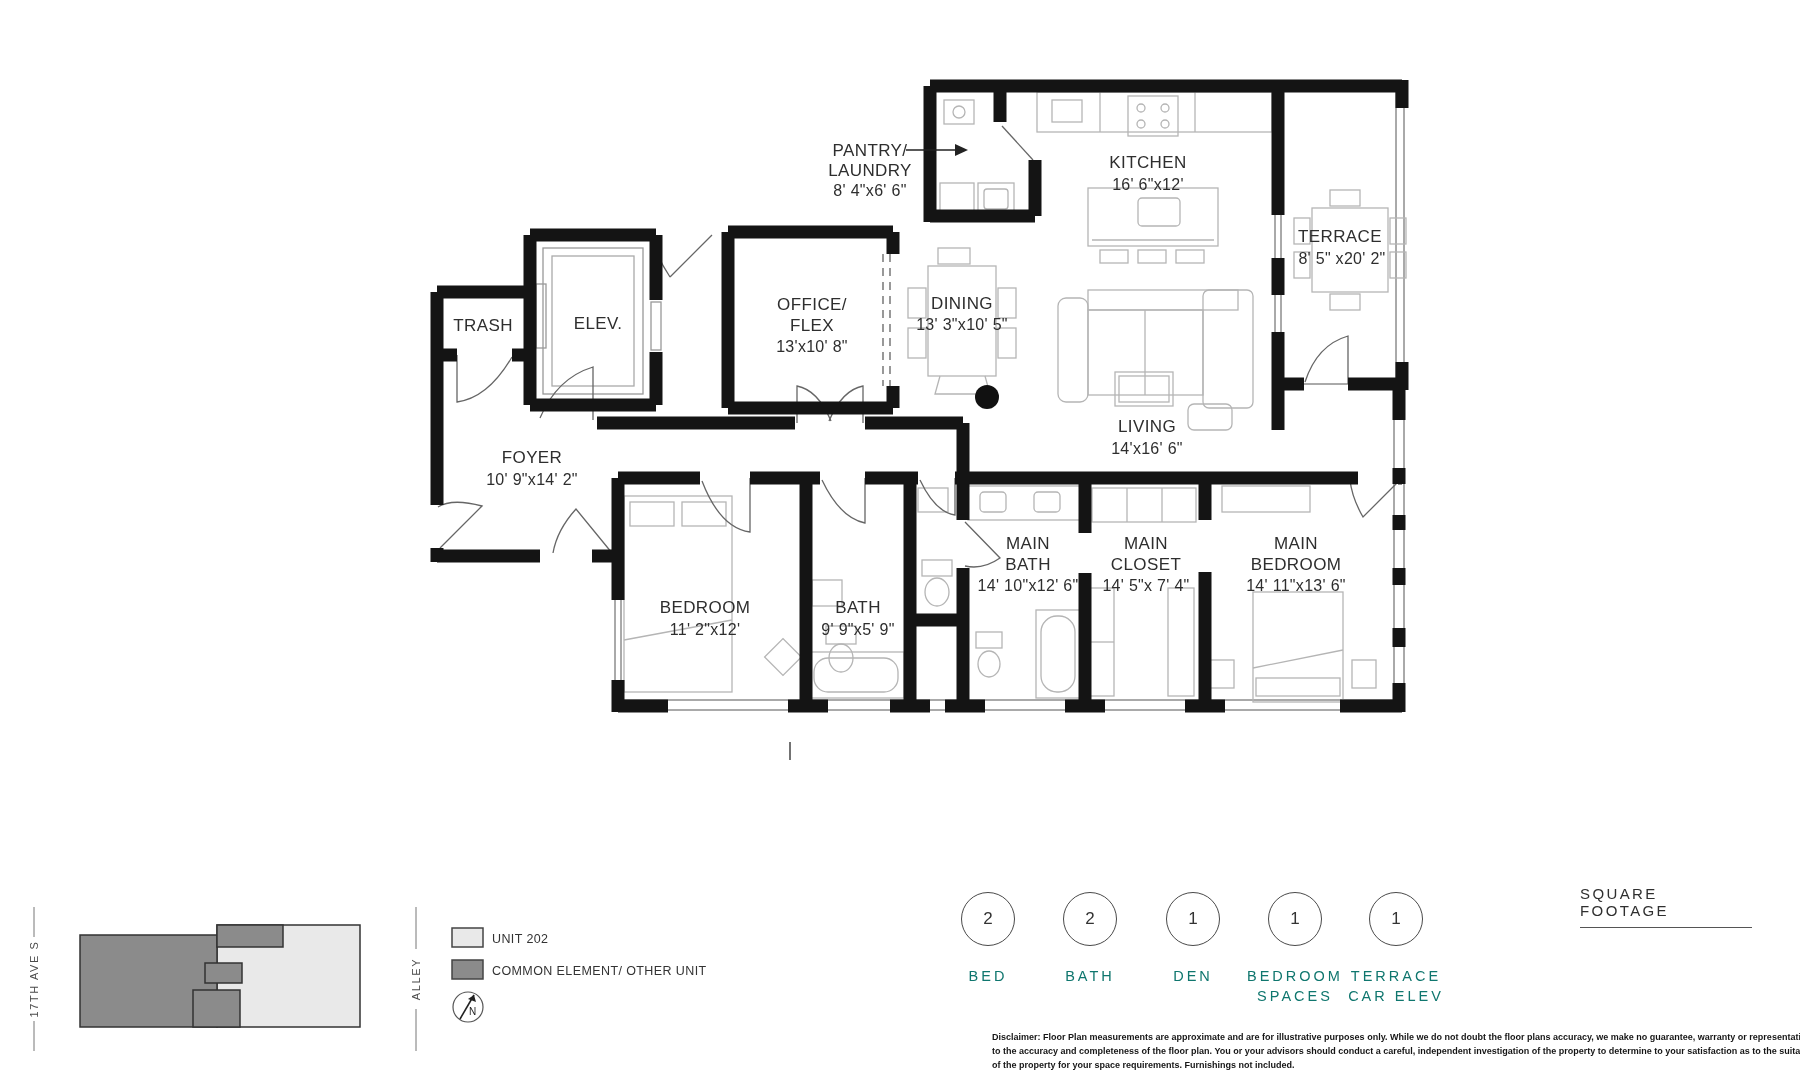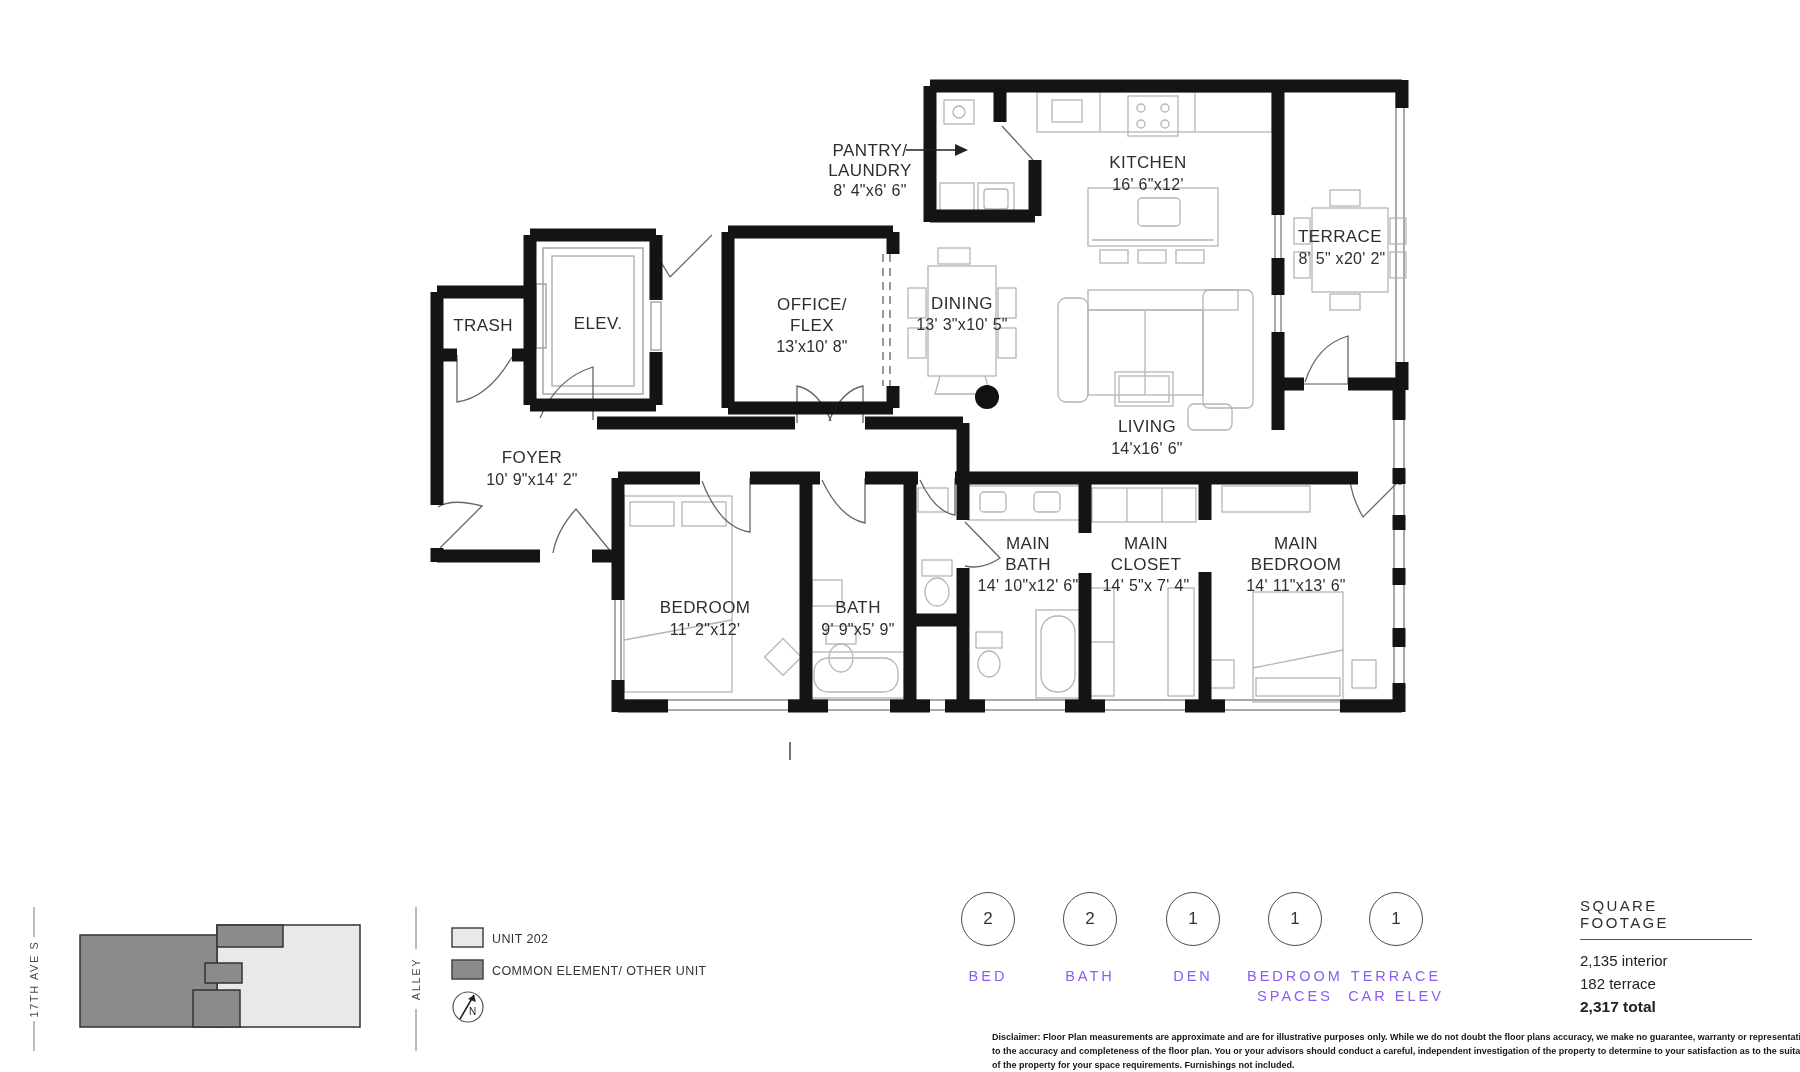--- a/index.html
+++ b/index.html
@@ -7,22 +7,22 @@
        font-family:"Liberation Sans", sans-serif;color:#2e2e2e;}
   svg text{font-family:"Liberation Sans", sans-serif;}
   .room-label{font-size:17px;fill:#2e2e2e;letter-spacing:.4px;}
   .room-dim{font-size:16px;fill:#2e2e2e;letter-spacing:.3px;}
   .street-label{font-size:11px;fill:#4a4a4a;letter-spacing:1.6px;}
   .legend-label{font-size:12.5px;fill:#333;letter-spacing:.4px;}
   .abs{position:absolute;}
   .stat{position:absolute;width:140px;text-align:center;top:892px;}
   .stat-circle{width:52px;height:52px;border:1.6px solid #4a4a4a;border-radius:50%;
                margin:0 auto;line-height:52px;font-size:17px;color:#333;}
-  .stat-label{margin-top:20px;font-size:14.5px;letter-spacing:3px;color:#8b5cf6;line-height:1.4;}
-  .sqft{position:absolute;left:1580px;top:885px;width:210px;margin-top:12px;}
+  .stat-label{margin-top:20px;font-size:14.5px;letter-spacing:3px;color:#0f766e;line-height:1.4;}
+  .sqft{position:absolute;left:1580px;top:885px;width:210px;}
   .sqft-title{font-size:15px;letter-spacing:2.4px;color:#2f2f2f;width:172px;
               border-bottom:1.5px solid #555;padding-bottom:8px;}
   .sqft-lines{margin-top:10px;font-size:15px;color:#222;line-height:1.5;}
   .sqft-total{font-weight:bold;font-size:15.5px;}
   .disclaimer{position:absolute;left:992px;top:1031px;width:835px;
               font-size:9px;font-weight:600;line-height:1.55;color:#161616;}
 </style>
 </head>
 <body>
 
@@ -306,20 +306,15 @@
 <div class="stat" style="left:1326px">
   <div class="stat-circle">1</div>
   <div class="stat-label">
     <div>TERRACE</div>
     <div>CAR ELEV</div>
   </div>
 </div>
 
 <div class="sqft">
   <div class="sqft-title">SQUARE FOOTAGE</div>
-  <div class="sqft-lines">
-    <div>2,135 interior</div>
-    <div>182 terrace</div>
-    <div class="sqft-total">2,317 total</div>
-  </div>
 </div>
 
 <div class="disclaimer">Disclaimer: Floor Plan measurements are approximate and are for illustrative purposes only. While we do not doubt the floor plans accuracy, we make no guarantee, warranty or representation as to the accuracy and completeness of the floor plan. You or your advisors should conduct a careful, independent investigation of the property to determine to your satisfaction as to the suitability of the property for your space requirements. Furnishings not included.</div>
 
 </body></html>

